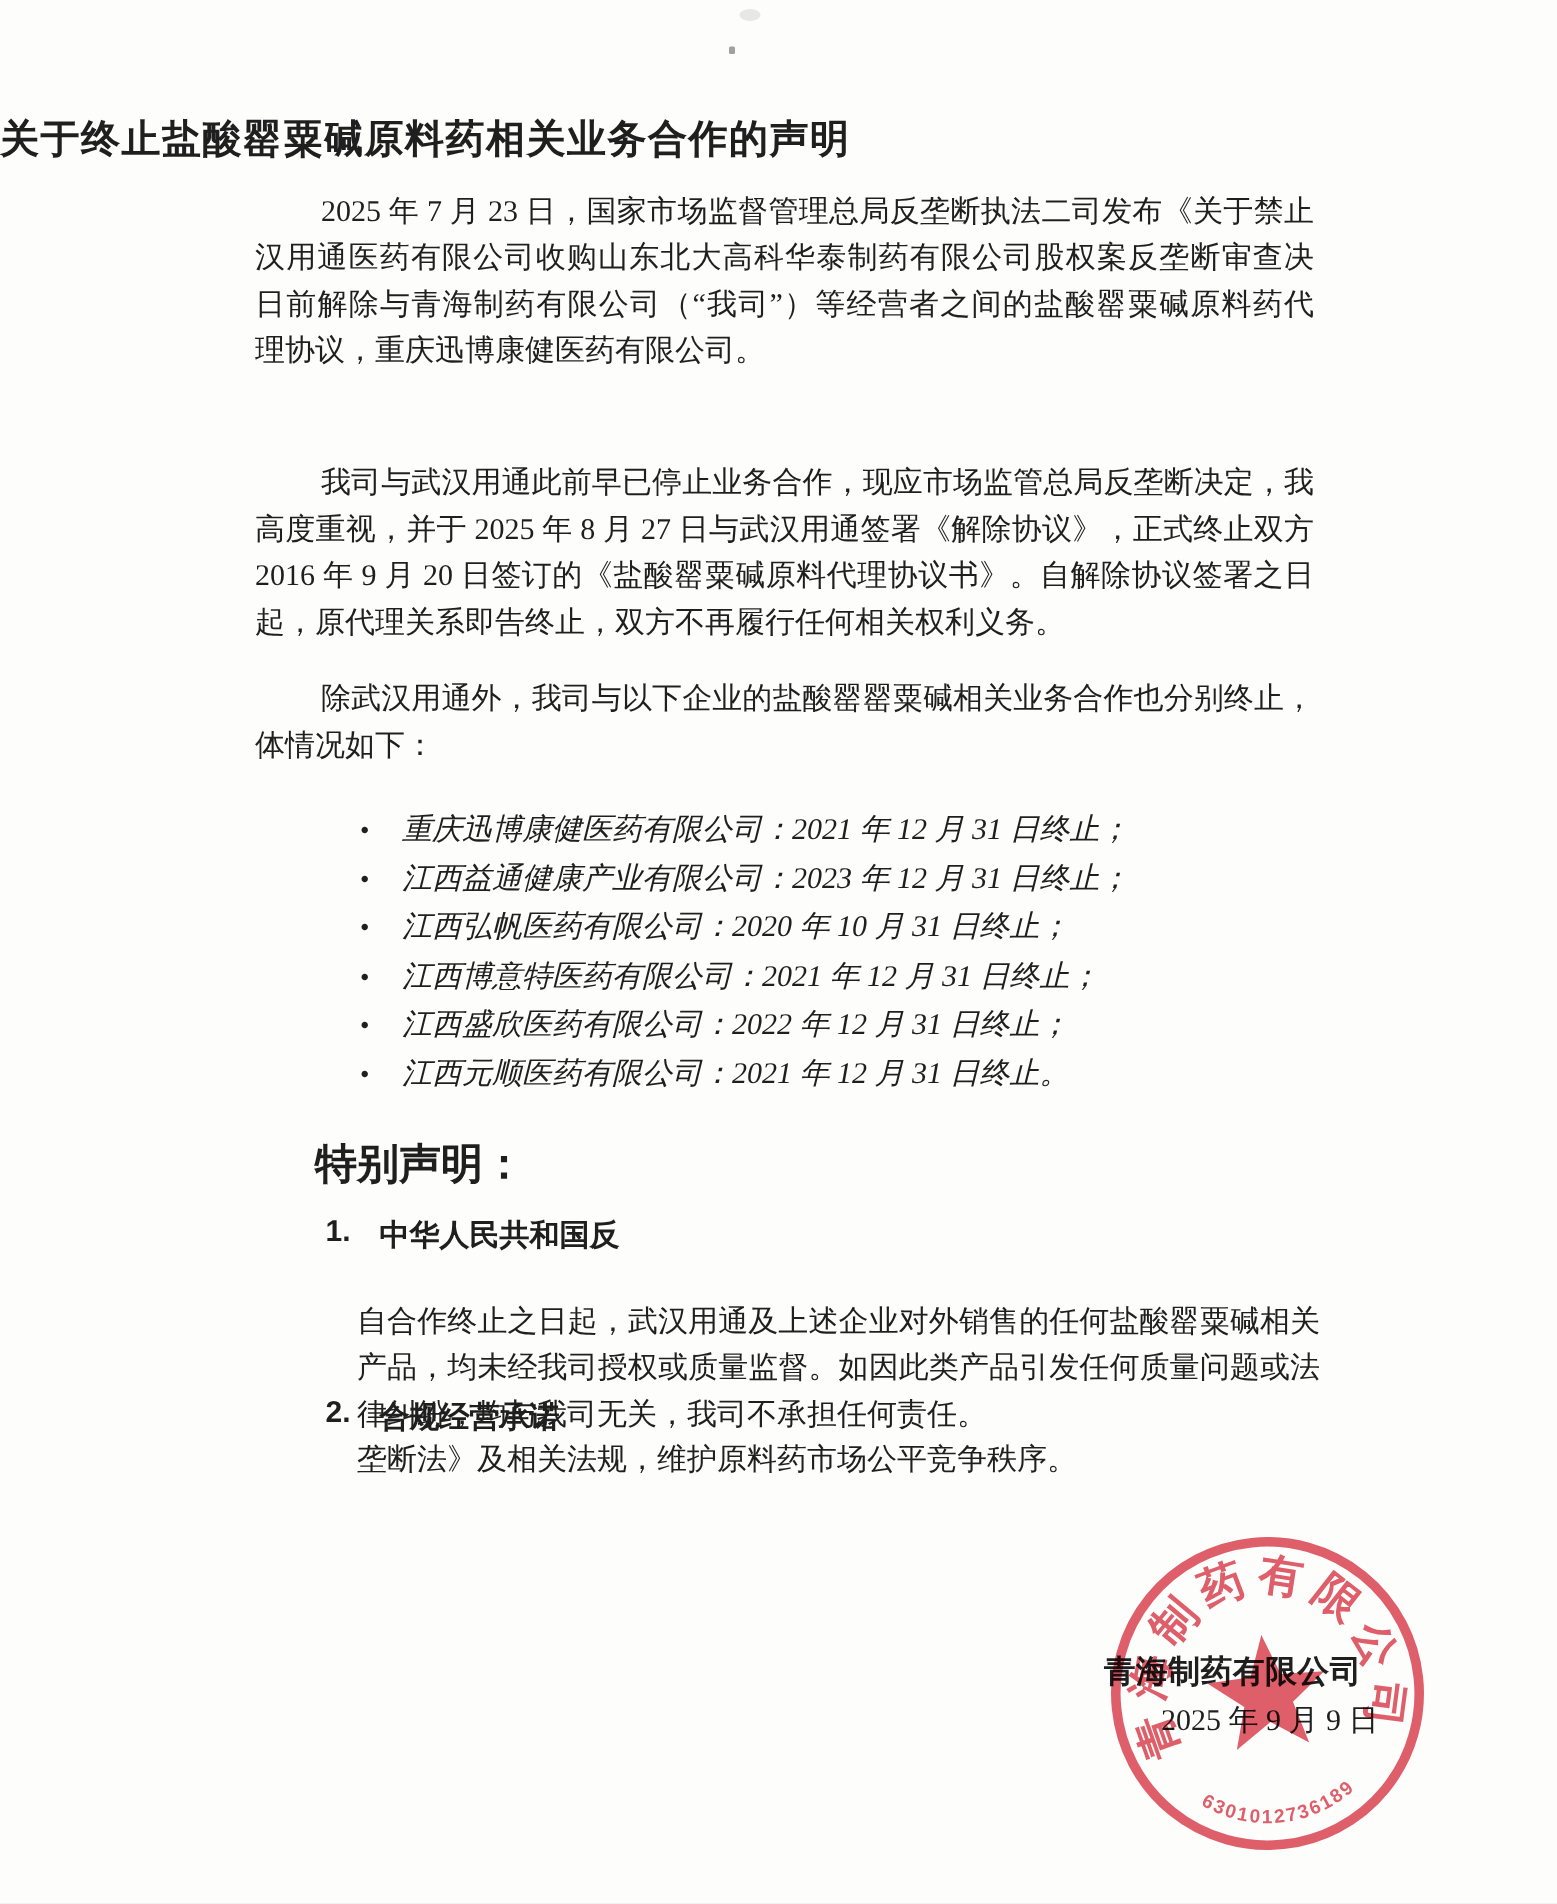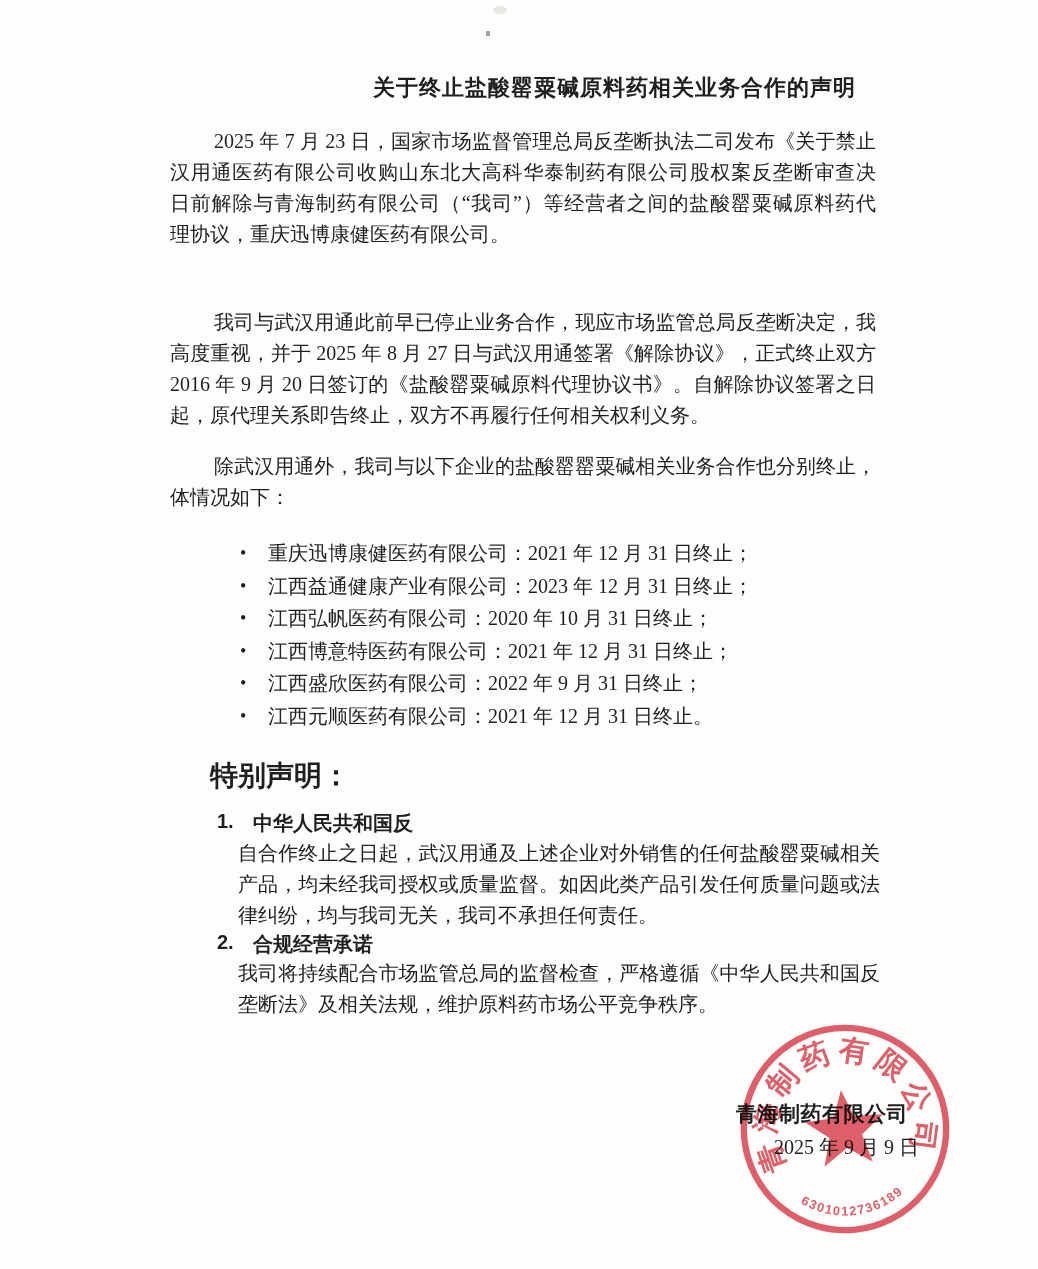--- a/index.html
+++ b/index.html
@@ -10,57 +10,57 @@
     background:#fdfdfc;
     font-family:"Liberation Serif","DejaVu Serif",serif;
     color:#1f1f1f;
     overflow:hidden;
   }
   .speck{position:absolute;left:486px;top:31px;width:4px;height:5px;background:#8a8a8a;border-radius:1px;opacity:.8;}
   .smudge{position:absolute;left:493px;top:6px;width:14px;height:8px;background:#d9d9d4;border-radius:50%;opacity:.6;}
 
   .doc-title{
     position:absolute;left:0;top:58px;width:856px;
-    text-align:right;
+    text-align:left;
     font-family:"Liberation Sans","DejaVu Sans",sans-serif;
-    font-weight:700;font-size:22px;letter-spacing:1px;
+    font-weight:700;font-size:26px;letter-spacing:1px;
   }
 
   .block{position:absolute;left:170px;width:706px;font-size:20px;}
   .line{height:31px;line-height:31px;white-space:nowrap;}
   .fill{text-align:justify;text-align-last:justify;white-space:normal;height:31px;line-height:31px;overflow:hidden;}
   .indent{padding-left:44px;}
 
   #para1{top:126px;}
   #para2{top:307px;}
   #para3{top:451px;}
 
   #bullets{top:537px;}
   .bullet-row{display:flex;height:32.5px;line-height:32.5px;}
   .bullet-marker{width:28px;padding-left:70px;font-size:18px;}
-  .bullet-text{white-space:nowrap;}
+  .bullet-text{white-space:nowrap;font-style:italic;}
 
   #special-heading{
     position:absolute;left:210px;top:757px;
     font-size:28px;font-weight:700;
     font-family:"Liberation Sans","DejaVu Sans",sans-serif;
   }
 
   .num-item-head{
     position:absolute;left:217px;width:660px;
     font-size:20px;font-weight:700;
     font-family:"Liberation Sans","DejaVu Sans",sans-serif;
     display:flex;
   }
   .num-item-head .num{width:36px;}
   #item1-head{top:810px;}
   #item2-head{top:931px;}
 
   .item-body{position:absolute;left:238px;width:642px;font-size:20px;}
-  #item1-body{top:838px;}
+  #item1-body{top:866px;}
   #item2-body{top:958px;}
 
   #signature{position:absolute;left:736px;top:1097px;z-index:2;}
   .sig-company{font-size:21px;font-weight:600;letter-spacing:.5px;height:34px;line-height:34px;white-space:nowrap;}
   .sig-date{font-size:20px;padding-left:38px;height:32px;line-height:32px;white-space:nowrap;}
 
   #seal{
     position:absolute;left:737px;top:1021px;width:216px;height:216px;
     z-index:3;
     transform:rotate(-6deg);
@@ -110,21 +110,21 @@
     <div class="bullet-row">
       <span class="bullet-marker">•</span>
       <span class="bullet-text">江西弘帆医药有限公司：2020 年 10 月 31 日终止；</span>
     </div>
     <div class="bullet-row">
       <span class="bullet-marker">•</span>
       <span class="bullet-text">江西博意特医药有限公司：2021 年 12 月 31 日终止；</span>
     </div>
     <div class="bullet-row">
       <span class="bullet-marker">•</span>
-      <span class="bullet-text">江西盛欣医药有限公司：2022 年 9 月 31 日终止；</span>
+      <span class="bullet-text">江西盛欣医药有限公司：2022 年 12 月 31 日终止；</span>
     </div>
     <div class="bullet-row">
       <span class="bullet-marker">•</span>
       <span class="bullet-text">江西元顺医药有限公司：2021 年 12 月 31 日终止。</span>
     </div>
   </div>
 
   <div id="special-heading">特别声明：</div>
 
   <div class="num-item-head" id="item1-head">
@@ -135,21 +135,20 @@
     <div class="line fill">自合作终止之日起，武汉用通及上述企业对外销售的任何盐酸罂粟碱相关</div>
     <div class="line fill">产品，均未经我司授权或质量监督。如因此类产品引发任何质量问题或法</div>
     <div class="line">律纠纷，均与我司无关，我司不承担任何责任。</div>
   </div>
 
   <div class="num-item-head" id="item2-head">
     <span class="num">2.</span>
     <span>合规经营承诺</span>
   </div>
   <div class="item-body" id="item2-body">
-    <div class="line fill">我司将持续配合市场监管总局的监督检查，严格遵循《中华人民共和国反</div>
     <div class="line">垄断法》及相关法规，维护原料药市场公平竞争秩序。</div>
   </div>
 
   <div id="signature">
     <div class="sig-company">青海制药有限公司</div>
     <div class="sig-date">2025 年 9 月 9 日</div>
   </div>
 
   <svg id="seal" viewBox="0 0 220 220" xmlns="http://www.w3.org/2000/svg">
     <defs>

